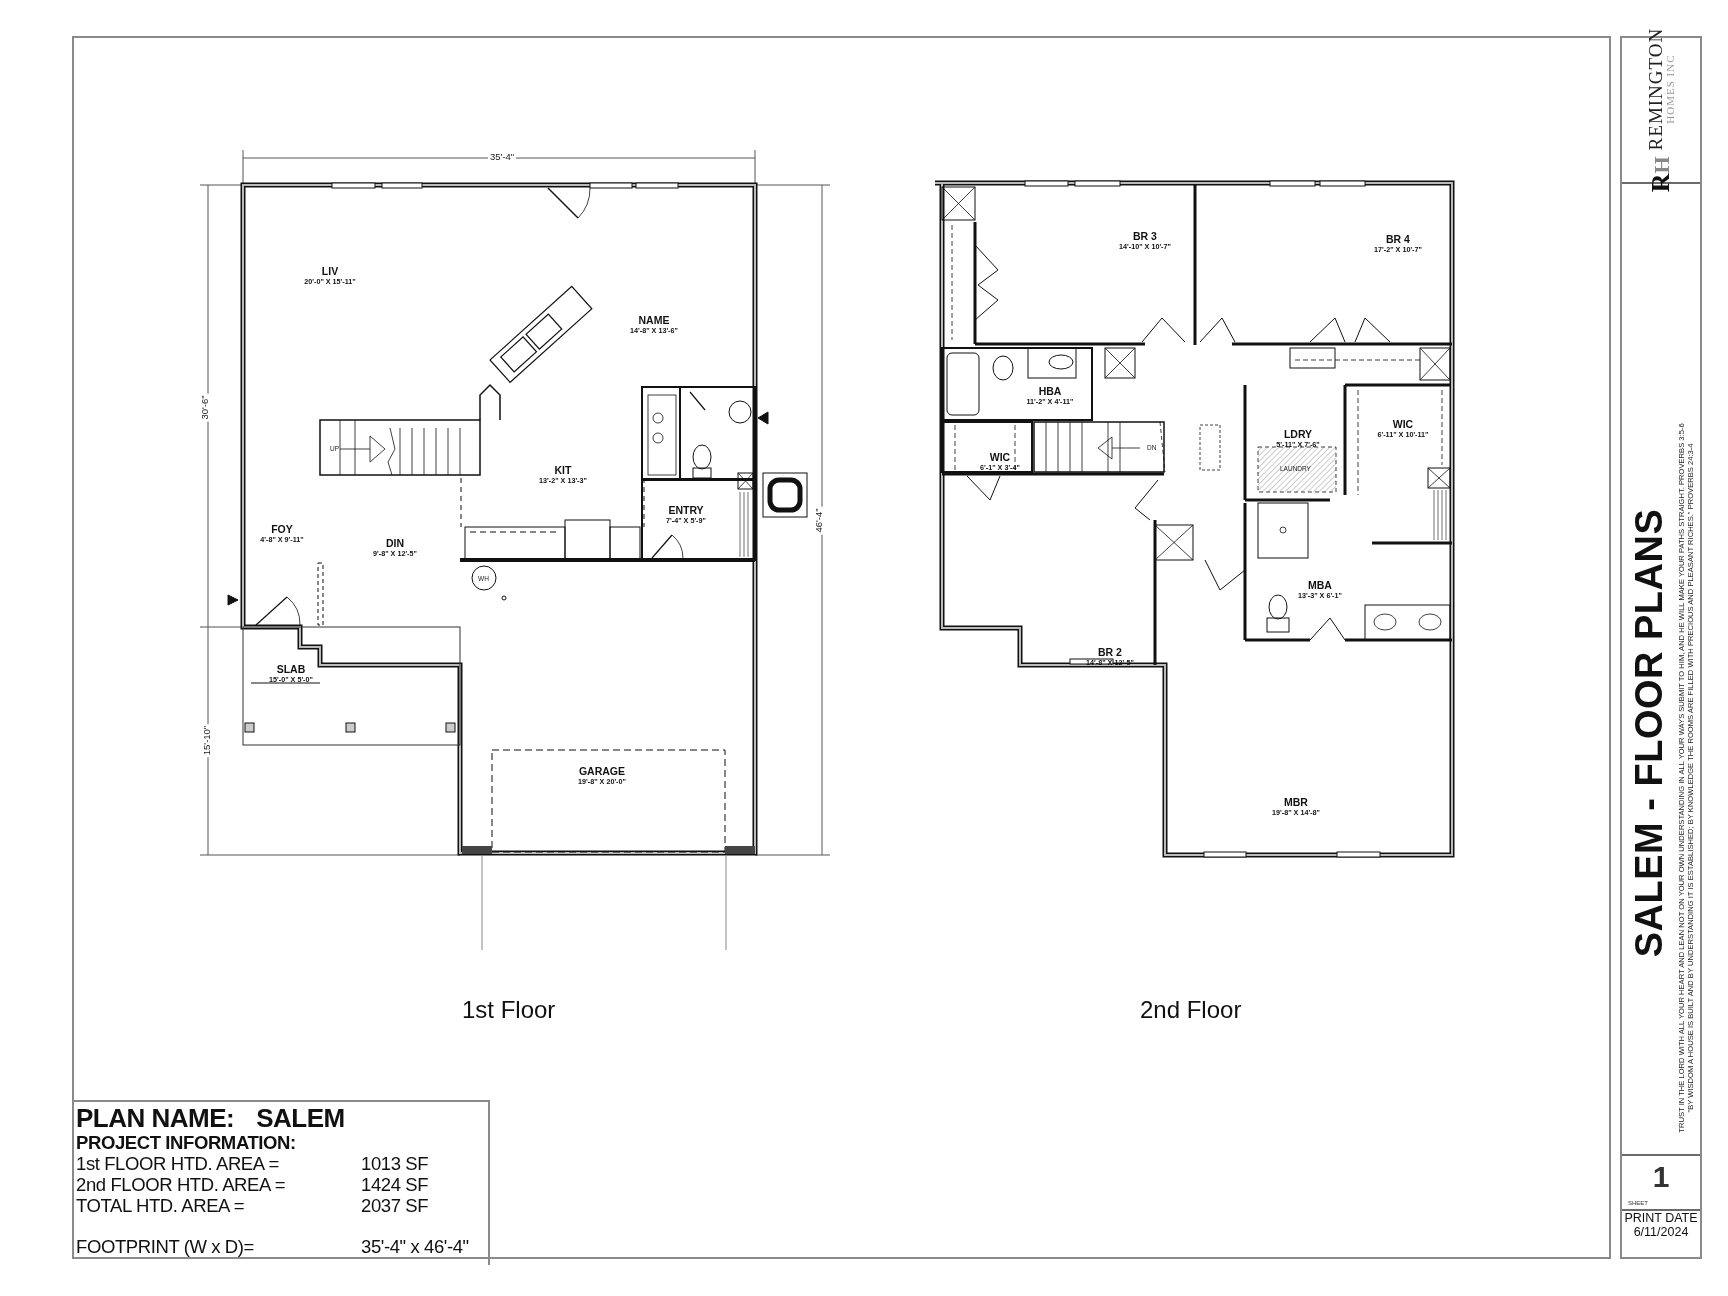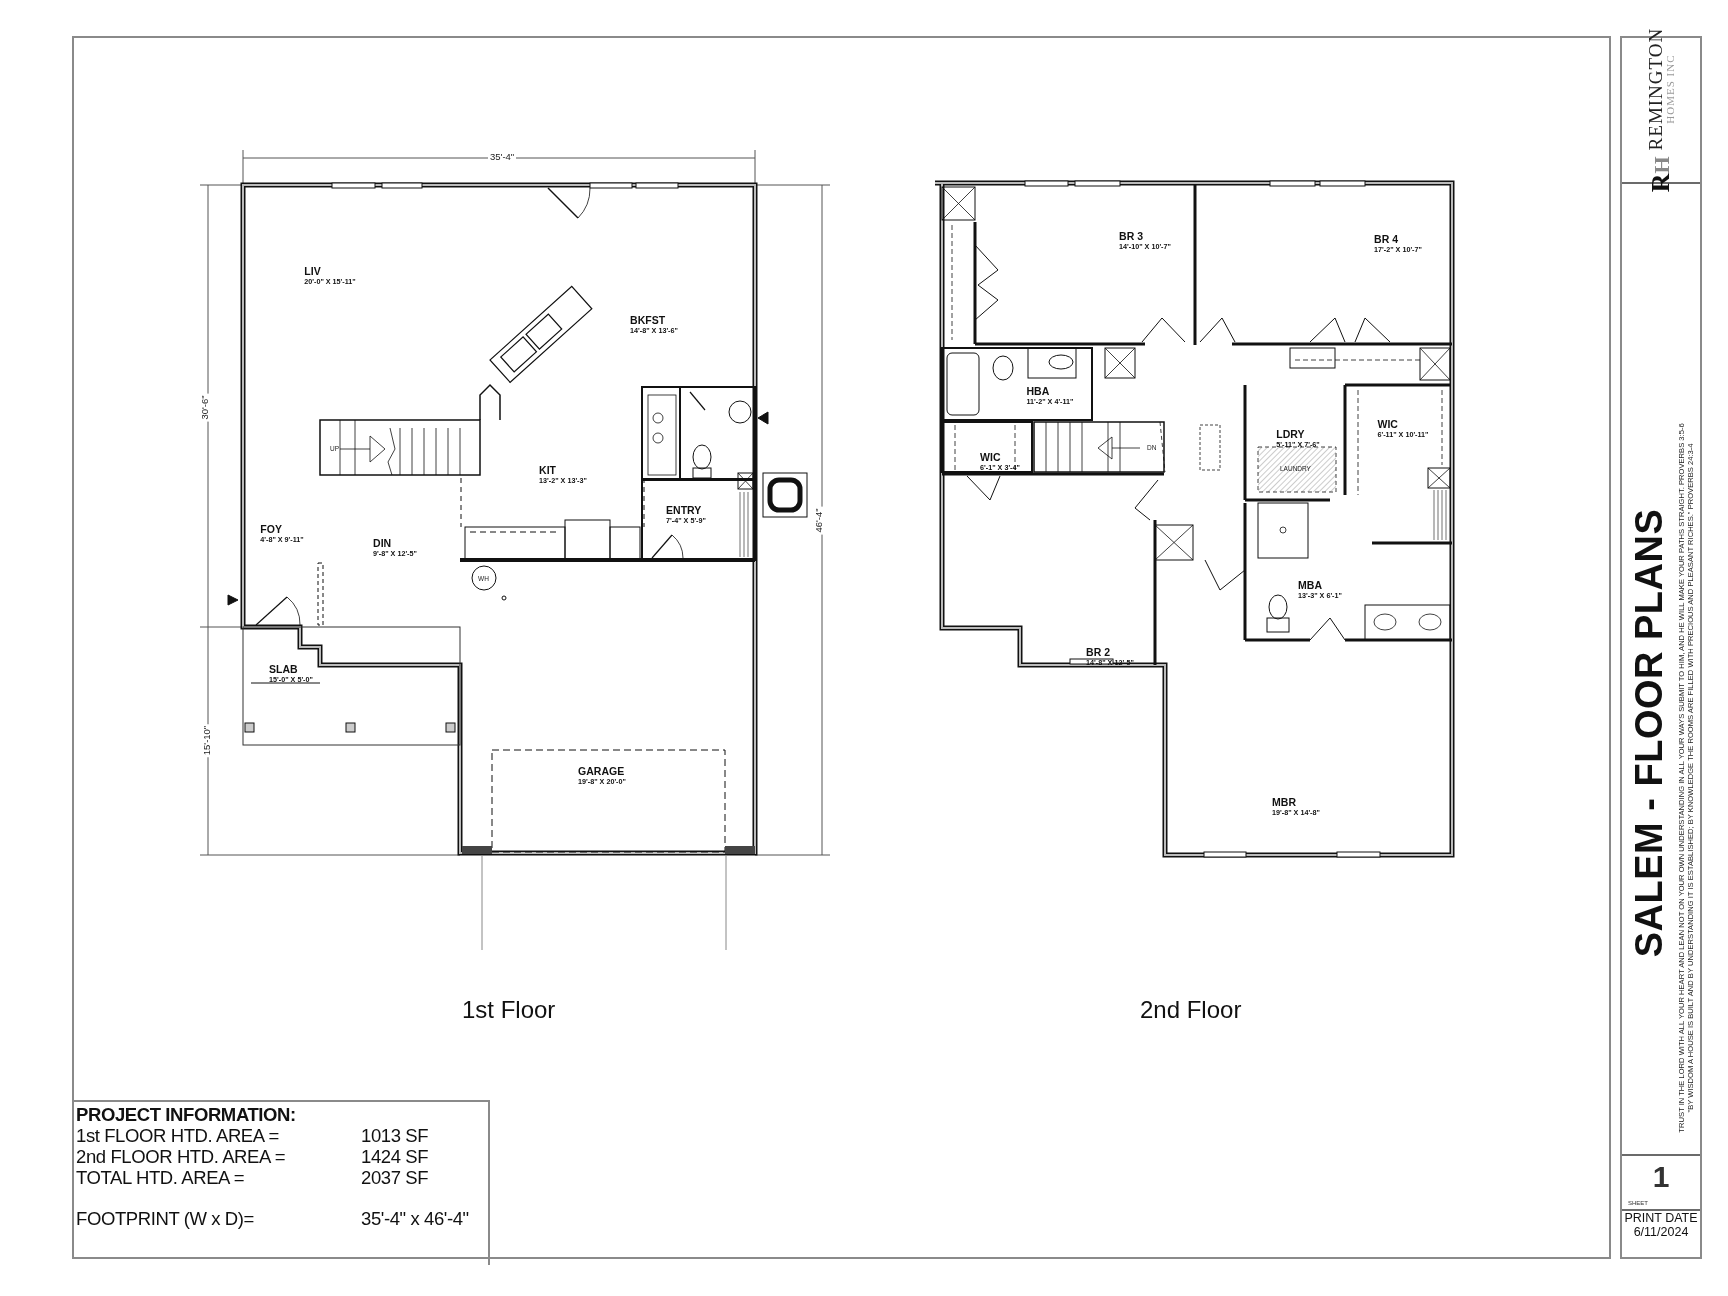--- a/index.html
+++ b/index.html
@@ -23,21 +23,21 @@
   .print-cell{position:absolute;left:0;top:1171px;width:78px;height:48px;text-align:center;font-size:12.5px;line-height:14px;padding-top:2px;box-sizing:border-box;}
   .plan-svg{position:absolute;left:0;top:0;}
   .floor-caption{position:absolute;font-size:24px;color:#111;}
   .info-block{position:absolute;left:72px;top:1100px;width:418px;height:165px;border:2px solid #8a8a8a;border-left:none;border-bottom:none;box-sizing:border-box;padding:2px 0 0 4px;}
   .info-title{font-weight:bold;font-size:26px;line-height:28px;letter-spacing:-0.5px;}
   .info-title .nm{margin-left:22px;}
   .info-sub{font-weight:bold;font-size:18.5px;line-height:21px;letter-spacing:-0.4px;}
   .info-row{display:flex;font-size:18.5px;line-height:21px;letter-spacing:-0.4px;}
   .info-row .k{width:285px;}
   .info-gap{height:20px;}
-  .room-lbl{position:absolute;transform:translateX(-50%);white-space:nowrap;line-height:1;}
+  .room-lbl{position:absolute;text-align:center;transform:translateX(-50%);white-space:nowrap;line-height:1;}
   .room-lbl .n{font-weight:bold;font-size:10.5px;display:block;}
   .room-lbl .d{font-weight:bold;font-size:7.2px;display:block;margin-top:1px;}
   .dim-lbl{position:absolute;font-size:9.5px;color:#222;background:#fff;padding:0 2px;white-space:nowrap;}
   .dim-v{transform:rotate(-90deg);transform-origin:center;}
   .small-tag{position:absolute;font-size:6.5px;color:#222;white-space:nowrap;}
 </style>
 </head>
 <body>
 
 <div class="sheet-border"></div>
@@ -254,21 +254,21 @@
 <div class="dim-lbl" style="left:488px;top:151px;">35'-4"</div>
 <div class="dim-lbl dim-v" style="left:190px;top:402px;">30'-6"</div>
 <div class="dim-lbl dim-v" style="left:190px;top:735px;">15'-10"</div>
 <div class="dim-lbl dim-v" style="left:804px;top:515px;">46'-4"</div>
 
 <div class="room-lbl" style="left:330px;top:266px;">
     <span class="n">LIV</span>
     <span class="d">20'-0" X 15'-11"</span>
   </div>
 <div class="room-lbl" style="left:654px;top:315px;">
-    <span class="n">BKFST</span>
+    <span class="n">NAME</span>
     <span class="d">14'-8" X 13'-6"</span>
   </div>
 <div class="room-lbl" style="left:563px;top:465px;">
     <span class="n">KIT</span>
     <span class="d">13'-2" X 13'-3"</span>
   </div>
 <div class="room-lbl" style="left:282px;top:524px;">
     <span class="n">FOY</span>
     <span class="d">4'-8" X 9'-11"</span>
   </div>
@@ -327,20 +327,21 @@
     <span class="n">MBR</span>
     <span class="d">19'-8" X 14'-8"</span>
   </div>
 <div class="small-tag" style="left:1147px;top:444px;">DN</div>
 <div class="small-tag" style="left:1280px;top:465px;">LAUNDRY</div>
 
 <div class="floor-caption" style="left:462px;top:996px;">1st Floor</div>
 <div class="floor-caption" style="left:1140px;top:996px;">2nd Floor</div>
 
 <div class="info-block">
+  <div class="info-title"><span>PLAN NAME:</span><span class="nm">SALEM</span></div>
   <div class="info-sub">PROJECT INFORMATION:</div>
   <div class="info-row">
       <span class="k">1st FLOOR HTD. AREA =</span>
       <span>1013 SF</span>
     </div>
   <div class="info-row">
       <span class="k">2nd FLOOR HTD. AREA =</span>
       <span>1424 SF</span>
     </div>
   <div class="info-row">

